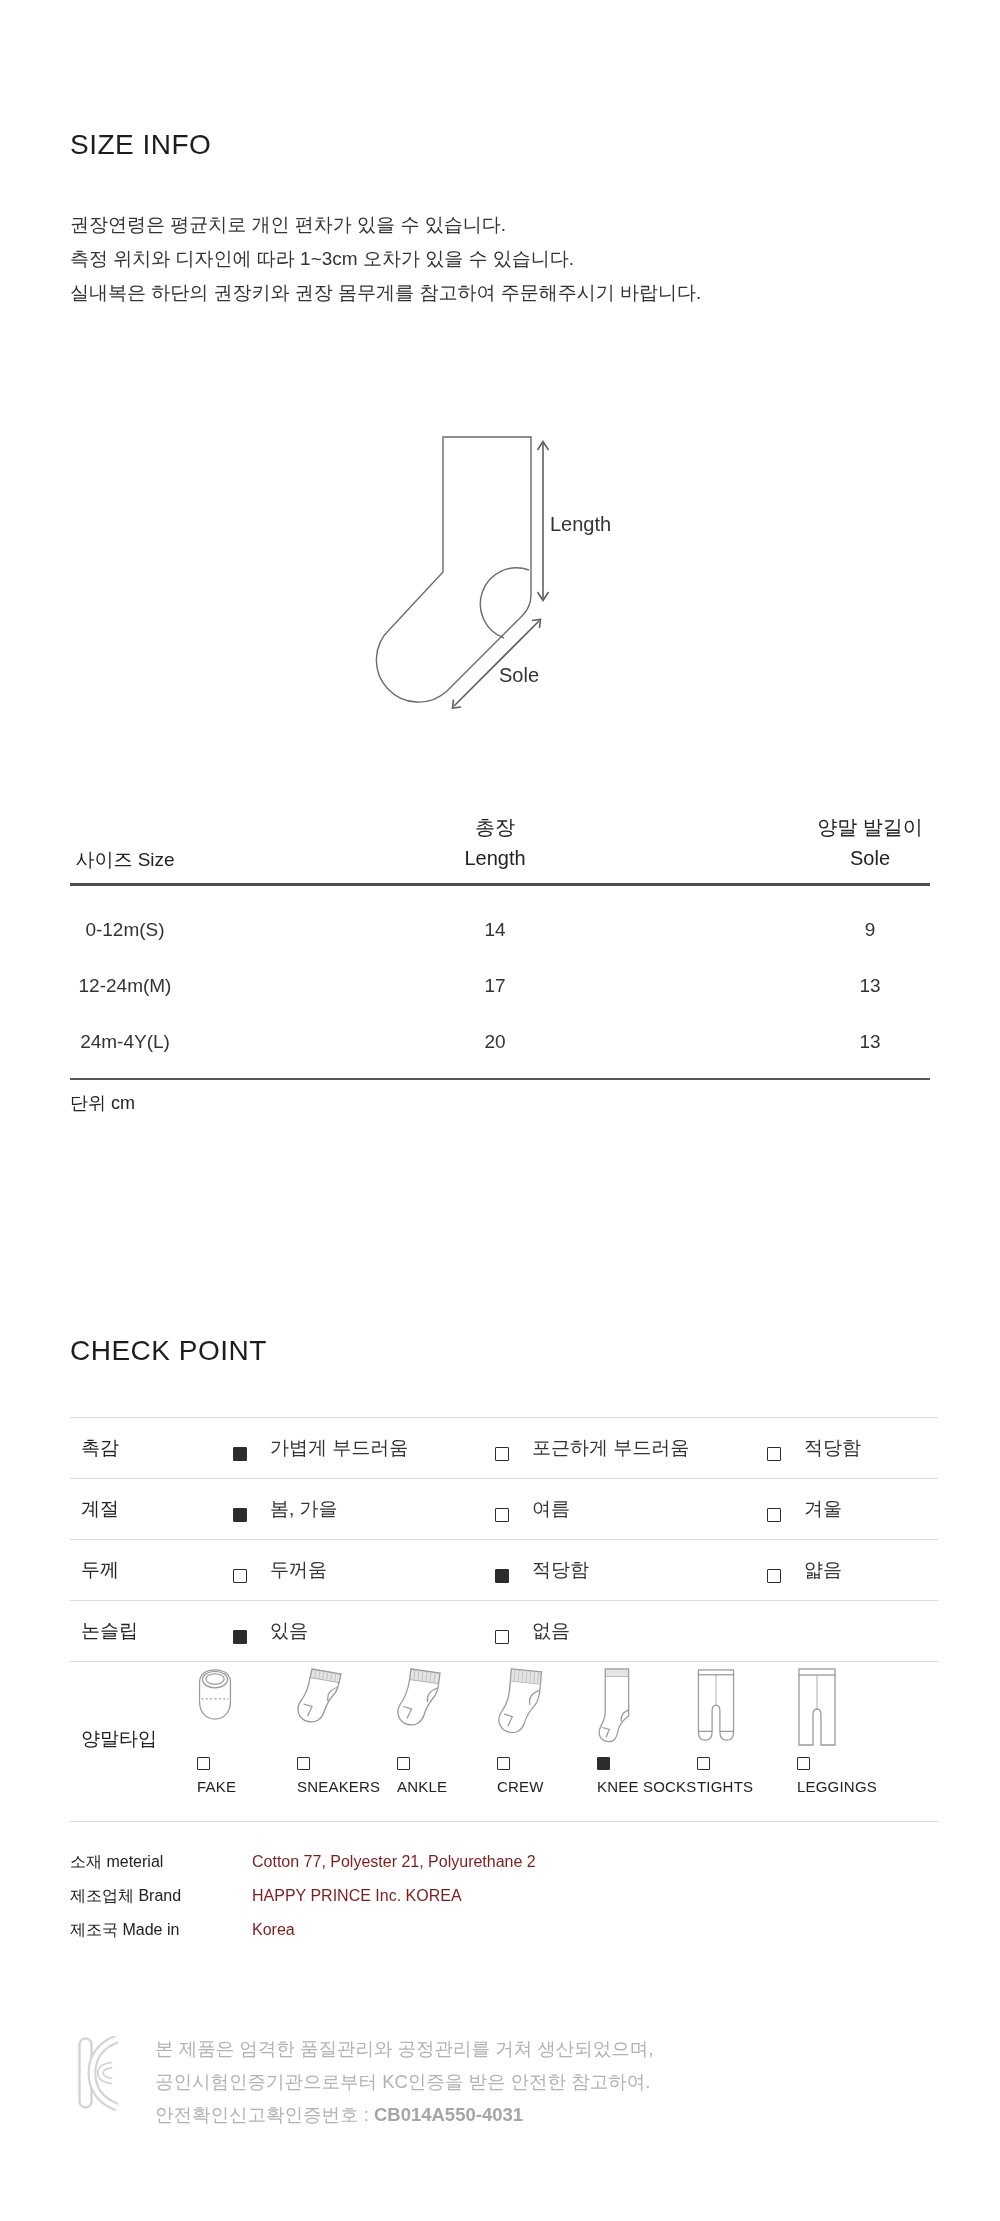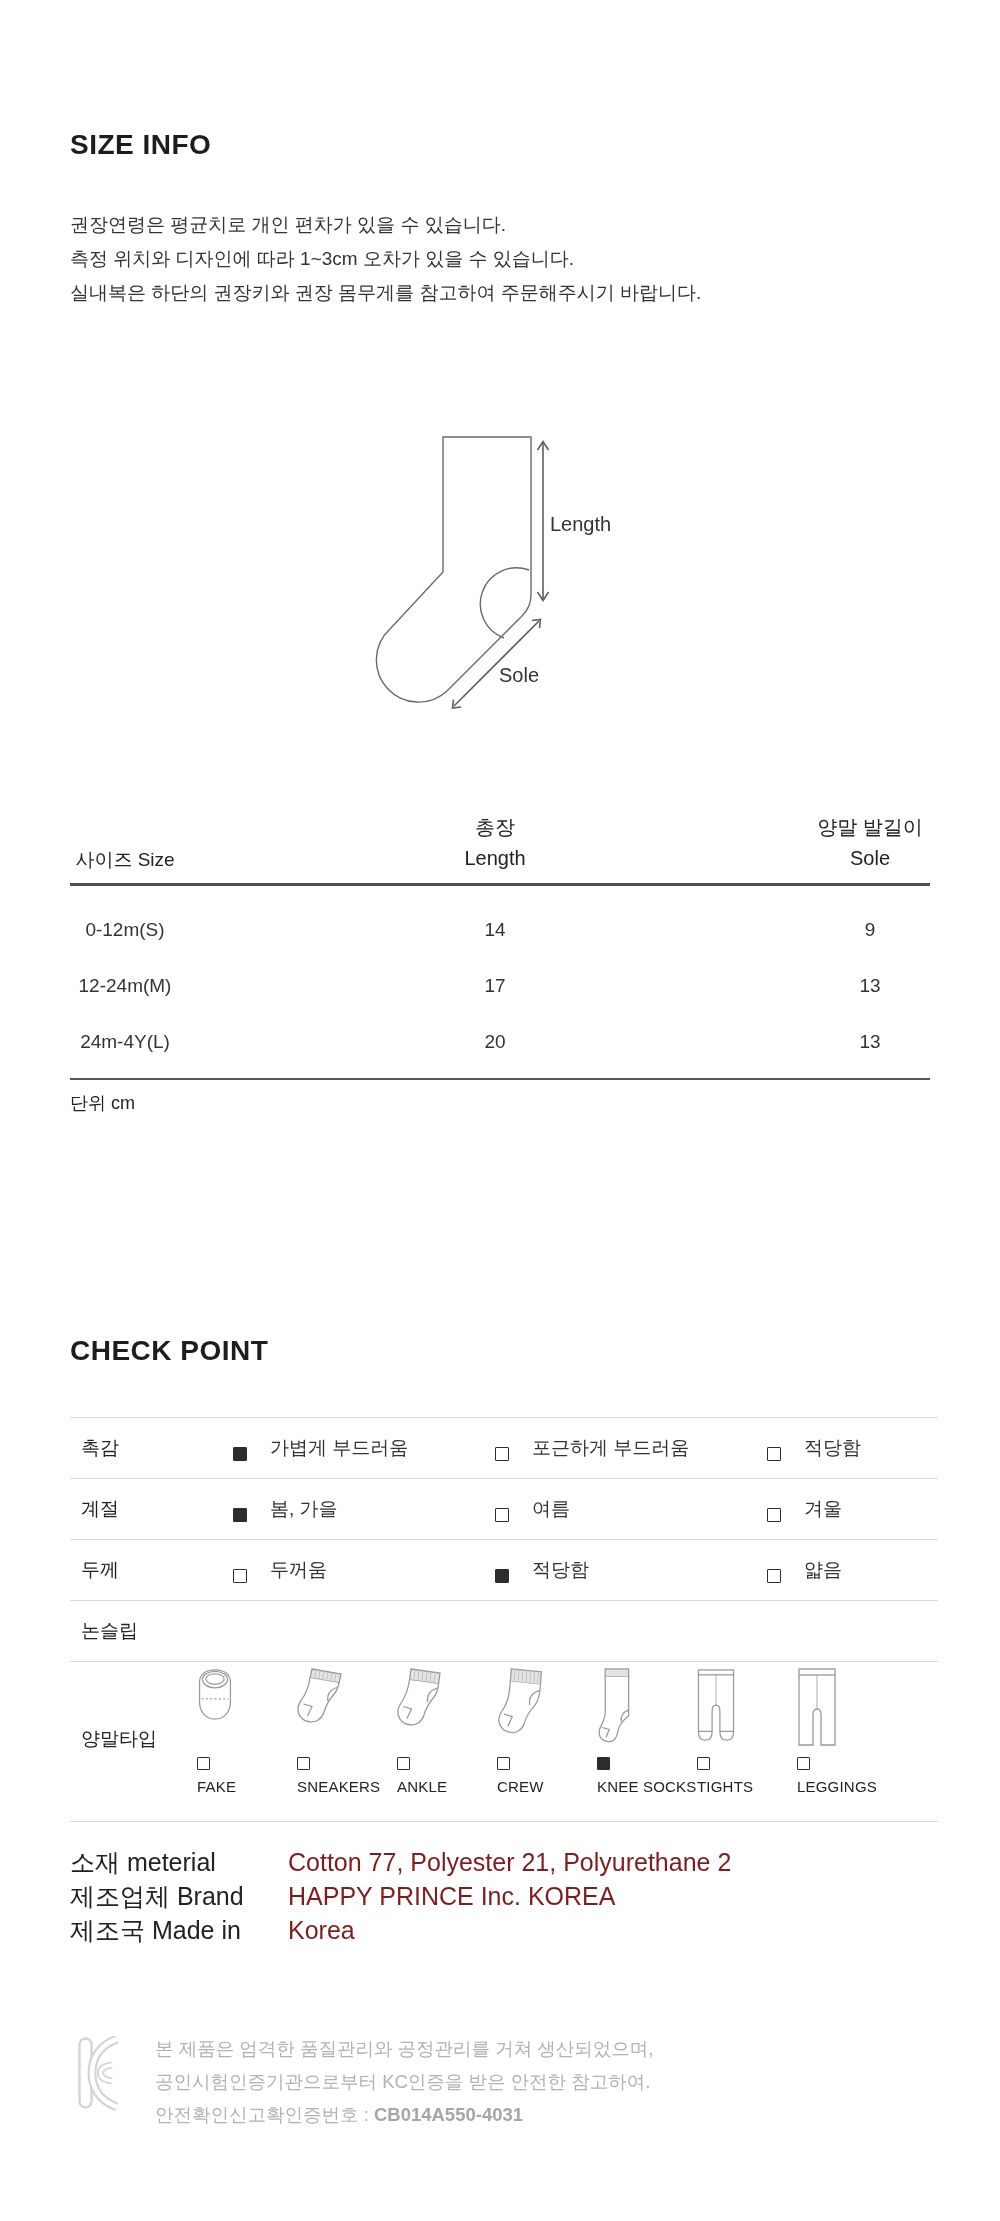--- a/index.html
+++ b/index.html
@@ -1,20 +1,20 @@
 <!DOCTYPE html>
 <html><head>
 <meta charset="utf-8">
 <style>
   html,body{margin:0;padding:0;background:#ffffff;}
   body{width:1000px;height:2221px;position:relative;font-family:"Liberation Sans",sans-serif;color:#333;}
   .abs{position:absolute;}
 
   
-  .h-title{font-size:28px;font-weight:700;color:#1d1d1d;letter-spacing:0.5px;}
+  .h-title{font-size:28px;font-weight:400;color:#1d1d1d;letter-spacing:0.5px;}
 
   
   .notes{font-size:19px;line-height:34px;color:#333;}
 
   
   .size-table{left:70px;top:812px;width:860px;}
   .st-head{display:grid;grid-template-columns:110px 1fr 120px;align-items:end;
            border-bottom:3px solid #4f4f4f;padding-bottom:9px;}
   .st-head .c1{font-size:19px;color:#222;text-align:center;padding-bottom:1px;}
   .st-head .c2,.st-head .c3{text-align:center;font-size:20px;color:#222;line-height:31px;}
@@ -38,21 +38,21 @@
   .stype-row{display:grid;grid-template-columns:127px repeat(7,100px) 1fr;height:164px;
              border-bottom:1px solid #dadada;align-items:center;}
   .stype-label{font-size:19px;color:#222;padding-left:11px;}
   .stype{display:flex;flex-direction:column;align-items:flex-start;height:146px;margin-top:2px;}
   .sicon{height:82px;display:flex;align-items:flex-start;justify-content:center;}
   .stype .cb{margin-top:8px;}
   .sname{margin-top:8px;font-size:15px;color:#222;white-space:nowrap;letter-spacing:0.2px;}
 
   
   .pinfo{left:70px;top:1845px;}
-  .pi-row{display:grid;grid-template-columns:182px auto;line-height:34px;font-size:25px;gap:36px;}
+  .pi-row{display:grid;grid-template-columns:182px auto;line-height:34px;font-size:16px;}
   .pi-row .lbl{color:#222;}
   .pi-row .val{color:#7f1d1d;}
 
   
   .kc-text{left:155px;top:2032px;font-size:18.5px;line-height:33px;color:#b2b2b2;}
   .kc-num{font-weight:700;color:#a6a6a6;}
 
   svg text{font-family:"Liberation Sans",sans-serif;}
 </style>
 </head>
@@ -172,20 +172,31 @@
             <span>적당함</span>
           </div>
         <div class="opt">
             <span class="cb"></span>
             <span>얇음</span>
           </div>
       </div>
     </div>
     <div class="check-row">
       <div class="check-label">논슬립</div>
+      <div class="check-opts">
+
+      <div class="opt">
+            <span class="cb filled"></span>
+            <span>있음</span>
+          </div>
+        <div class="opt">
+            <span class="cb"></span>
+            <span>없음</span>
+          </div>
+      </div>
     </div>
   </div>
 
 <div class="abs stype-row" style="left:70px;top:1657px;width:868px;">
   <div class="stype-label">양말타입</div>
 
   <div class="stype">
     <div class="sicon">
       <svg width="36" height="56" viewBox="0 0 36 58" fill="none" stroke="#9a9a9a" stroke-width="1.3">
         <path d="M2,16 C2,8 8,3 18,3 C28,3 34,8 34,16 L34,36 C34,47 27,54 18,54 C9,54 2,47 2,36 Z" fill="#fff"></path>

